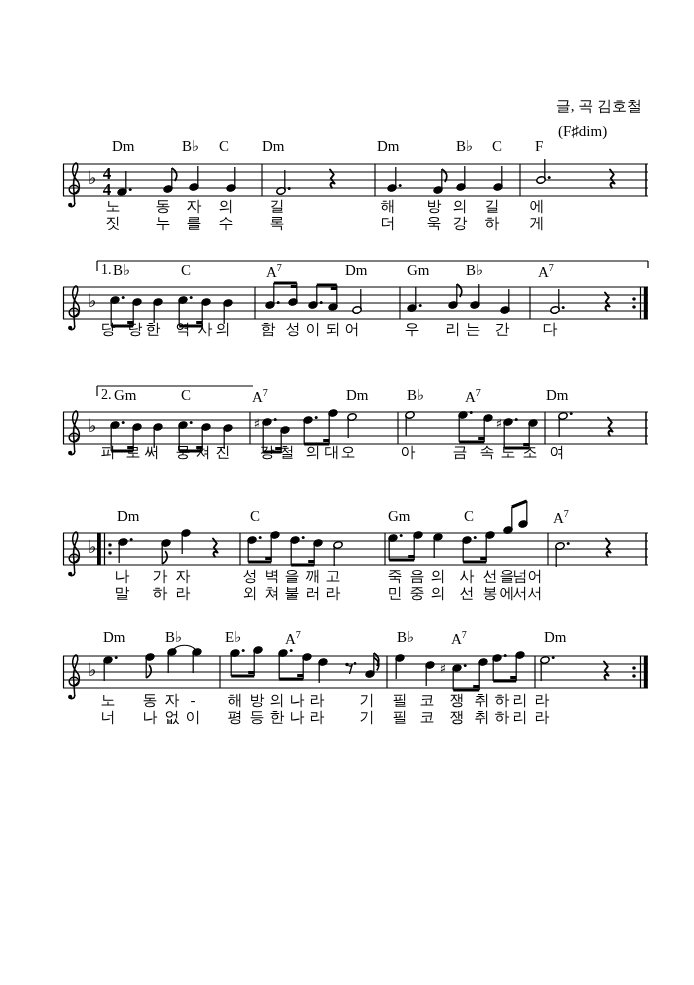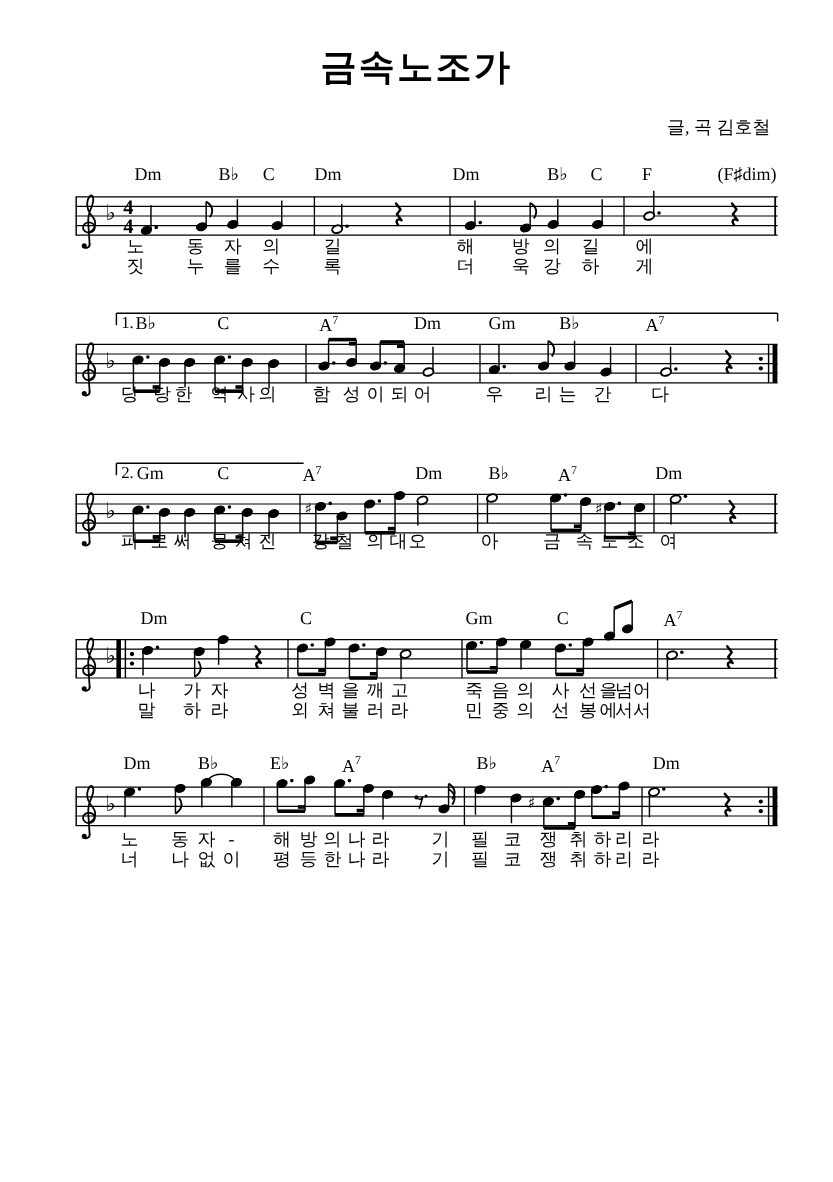--- a/index.html
+++ b/index.html
@@ -13,21 +13,20 @@
   .chord{position:absolute;font-size:15px;white-space:nowrap;line-height:1;}
   .chord sup{font-size:10px;line-height:1;}
   .volta-label{position:absolute;font-size:14px;line-height:1;}
   .lyric{position:absolute;font-size:15px;line-height:1;transform:translateX(-50%);
          white-space:nowrap;}
 </style>
 </head>
 <body>
 
 <div class="page">
-  <div class="title">금속노조가</div>
   <div class="credit">글, 곡 김호철</div>
   <svg id="score" width="694" height="985" viewBox="0 0 694 985">
       <g>
         <line x1="63" y1="164" x2="648" y2="164" stroke="#000" stroke-width="1"></line>
         <line x1="63" y1="172" x2="648" y2="172" stroke="#000" stroke-width="1"></line>
         <line x1="63" y1="180" x2="648" y2="180" stroke="#000" stroke-width="1"></line>
         <line x1="63" y1="188" x2="648" y2="188" stroke="#000" stroke-width="1"></line>
         <line x1="63" y1="196" x2="648" y2="196" stroke="#000" stroke-width="1"></line>
         <line x1="63.5" y1="164" x2="63.5" y2="196" stroke="#000" stroke-width="1.2"></line>
         <g transform="translate(65.5,164)">
@@ -377,21 +376,21 @@
     </svg>
   <div id="overlay">
       <div class="chord" style="left: 112px; top: 139px;">Dm</div>
       <div class="chord" style="left: 182px; top: 139px;">B♭</div>
       <div class="chord" style="left: 219px; top: 139px;">C</div>
       <div class="chord" style="left: 262px; top: 139px;">Dm</div>
       <div class="chord" style="left: 377px; top: 139px;">Dm</div>
       <div class="chord" style="left: 456px; top: 139px;">B♭</div>
       <div class="chord" style="left: 492px; top: 139px;">C</div>
       <div class="chord" style="left: 535px; top: 139px;">F</div>
-      <div class="chord" style="left: 558px; top: 139px; margin-left: 40px;">(F♯dim)</div>
+      <div class="chord" style="left: 558px; top: 124px;">(F♯dim)</div>
       <div class="lyric" style="left: 113px; top: 199px;">노</div>
       <div class="lyric" style="left: 163px; top: 199px;">동</div>
       <div class="lyric" style="left: 194px; top: 199px;">자</div>
       <div class="lyric" style="left: 226px; top: 199px;">의</div>
       <div class="lyric" style="left: 277px; top: 199px;">길</div>
       <div class="lyric" style="left: 388px; top: 199px;">해</div>
       <div class="lyric" style="left: 434px; top: 199px;">방</div>
       <div class="lyric" style="left: 460px; top: 199px;">의</div>
       <div class="lyric" style="left: 492px; top: 199px;">길</div>
       <div class="lyric" style="left: 537px; top: 199px;">에</div>

